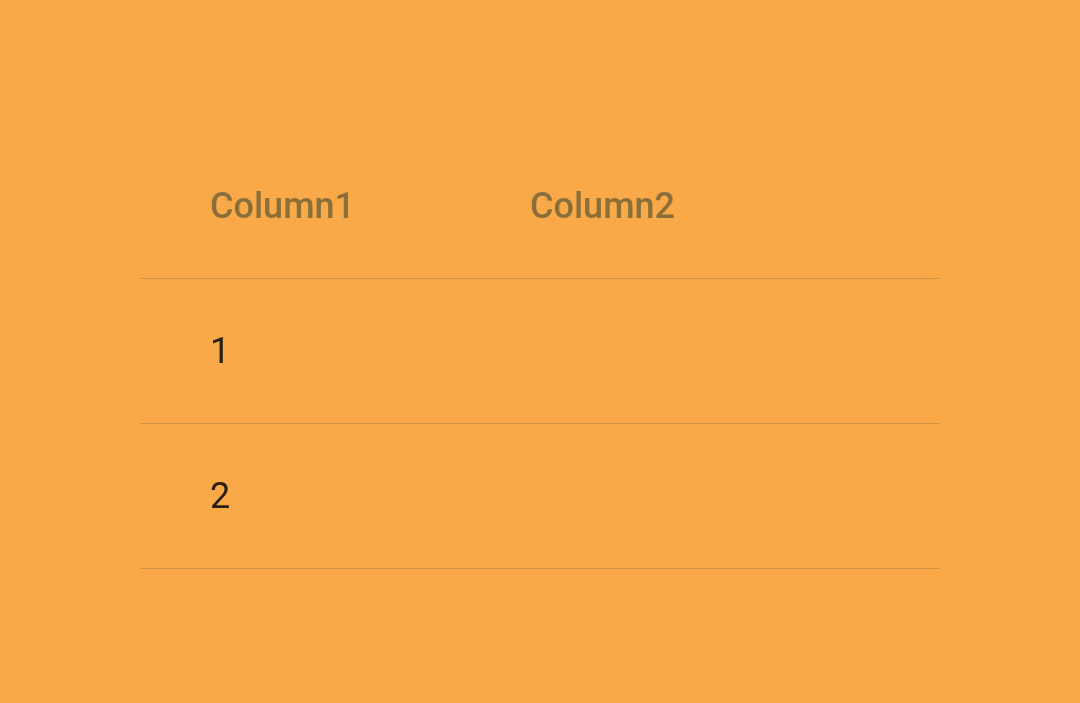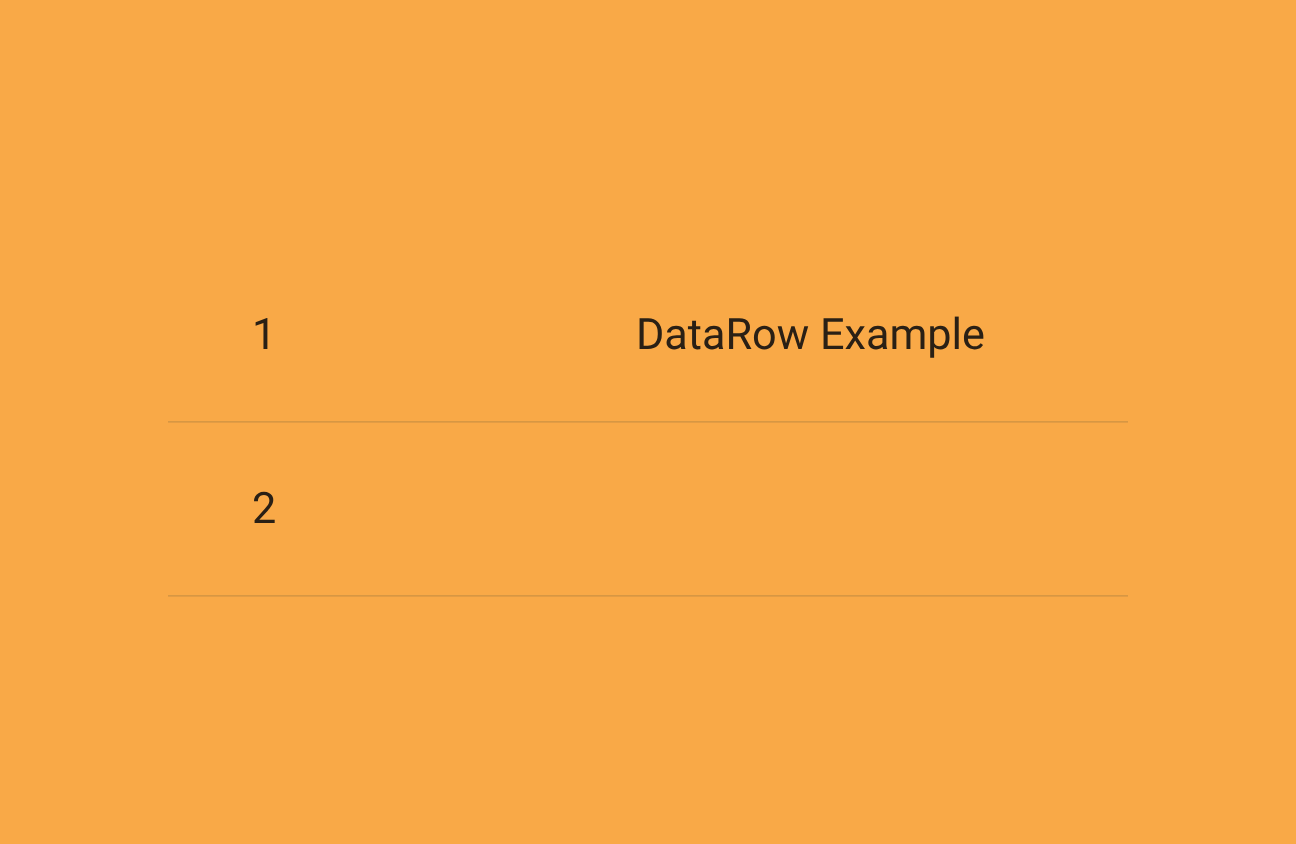--- a/index.html
+++ b/index.html
@@ -54,20 +54,23 @@
     .data-cell {
       font-size: 36px;
       font-weight: 400;
       color: #2a2015;
     }
   </style>
 </head>
 <body>
 
 <div class="table-container">
+  <div class="table-row header-row">
+    <div class="col col-1 header-cell">Column1</div>
+    <div class="col col-2 header-cell">Column2</div>
+  </div>
   <div class="table-row">
     <div class="col col-1 data-cell">1</div>
-    <div class="col col-2 data-cell">DataRow Example</div>
   </div>
   <div class="table-row">
     <div class="col col-1 data-cell">2</div>
   </div>
 </div>
 
 </body></html>

